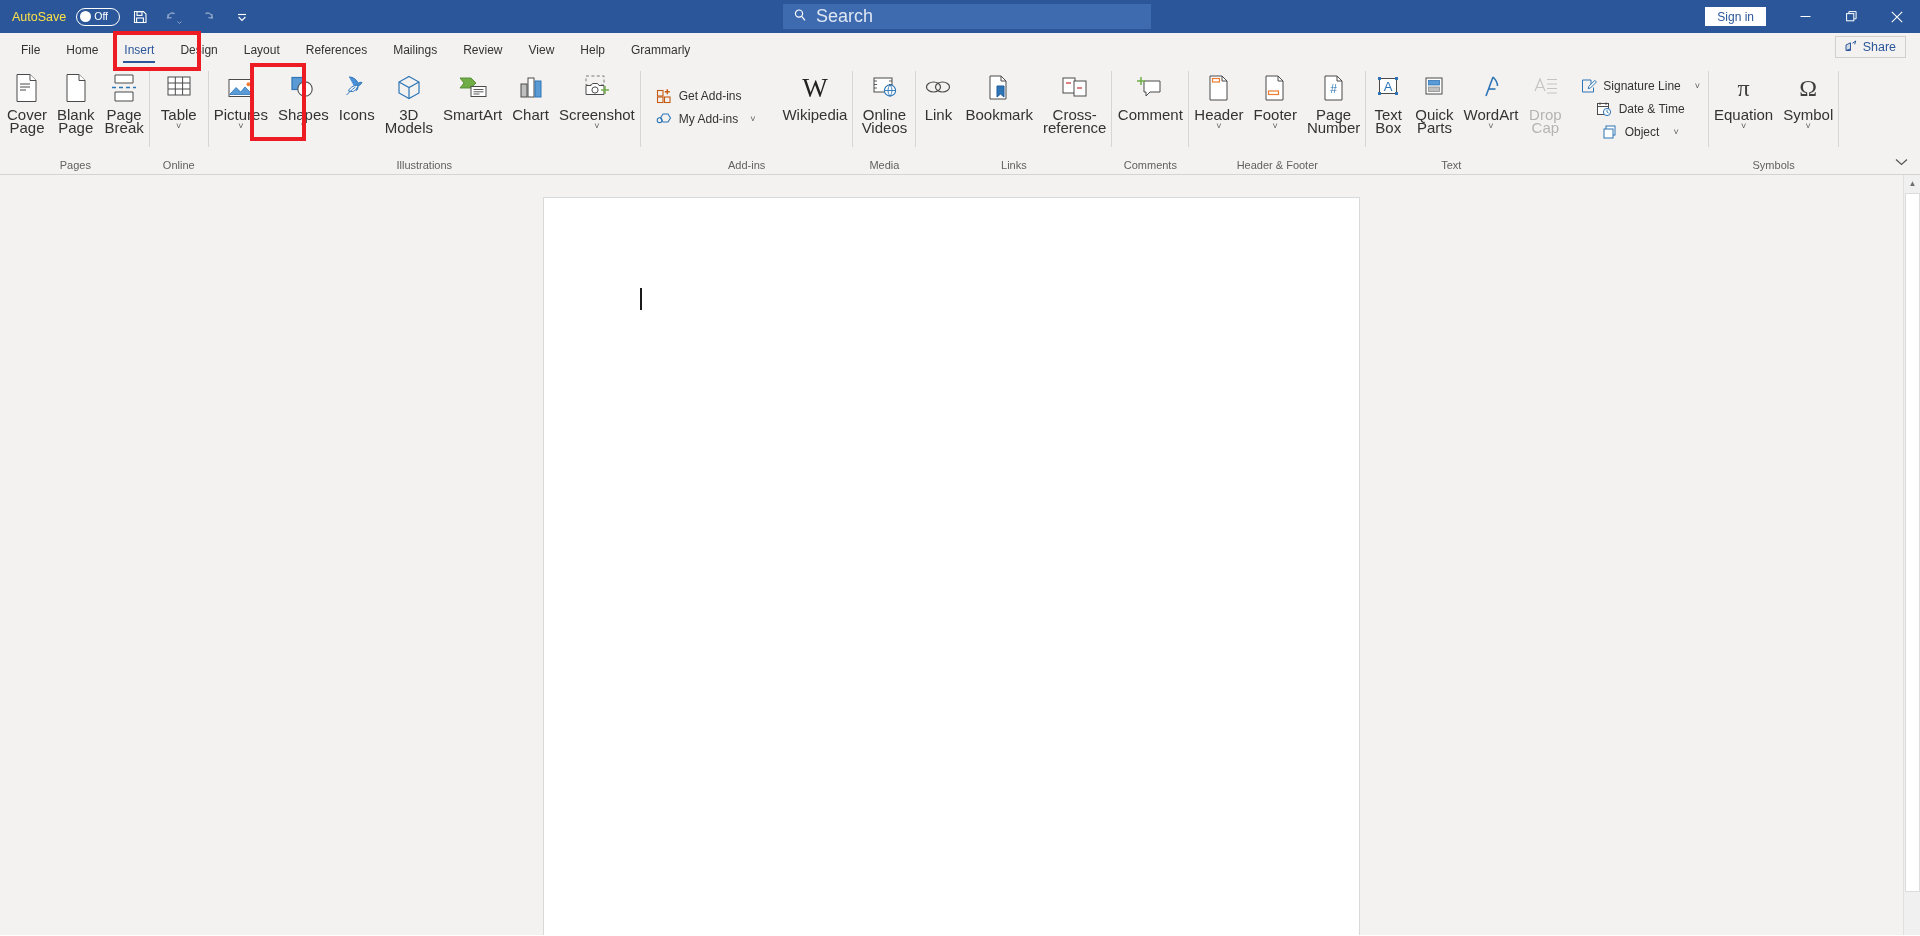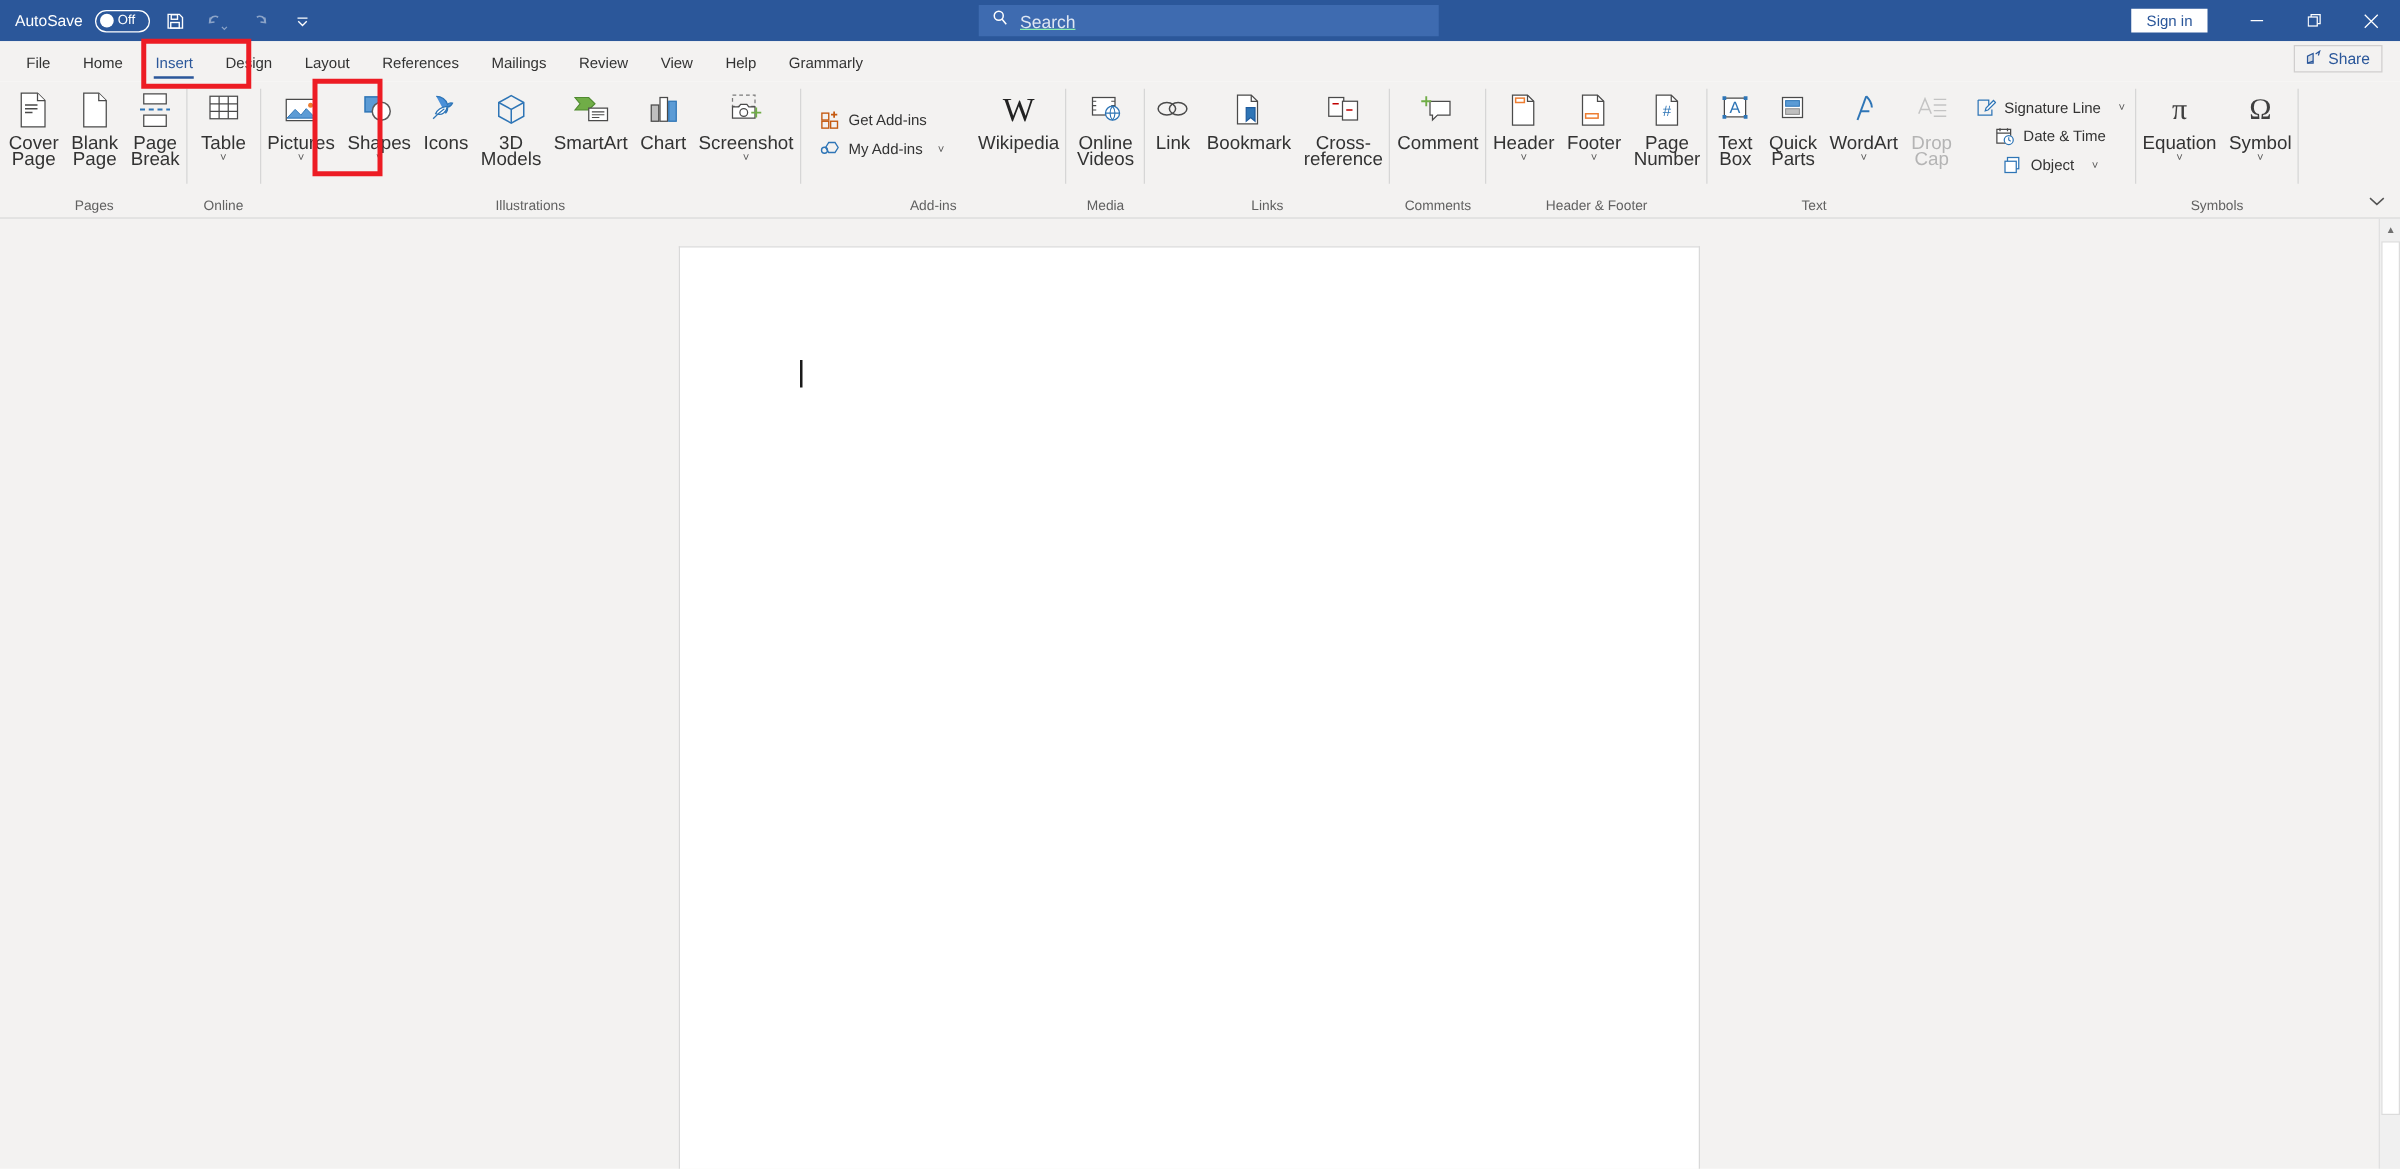--- a/index.html
+++ b/index.html
@@ -13,21 +13,21 @@
   
   .titlebar{
     position:relative;
     height:33px;
     background:#2b579a;
     display:flex;
     align-items:center;
     color:#ffffff;
   }
   .qat{ display:flex; align-items:center; padding-left:12px; gap:6px; }
-  .autosave-label{ font-size:12.5px; color:#ffffff; margin-right:4px; }
+  .autosave-label{ font-size:12.5px; color:#fde047; margin-right:4px; }
   .toggle{
     width:44px;height:18px;border-radius:9px;border:1.3px solid #ffffff;
     display:flex;align-items:center;gap:3px;padding:0 3px;background:transparent;
   }
   .toggle .knob{width:11px;height:11px;border-radius:50%;background:#ffffff;}
   .toggle .state{font-size:10.5px;color:#fff;line-height:1;}
   .qat-btn{
     width:28px;height:26px;display:flex;align-items:center;justify-content:center;
     color:#ffffff;
   }
@@ -38,22 +38,22 @@
     position:absolute; left:0; right:0; top:0; height:33px;
     display:flex; align-items:center; justify-content:center;
     font-size:13.5px; color:#ffffff; pointer-events:none;
   }
   .search-wrap{
     position:absolute; left:783px; top:4px; width:368px; height:25px;
     background:#3e6bb0; display:flex; align-items:center; gap:9px;
     padding-left:10px;
   }
   .search-input{
-    background:transparent;border:none;outline:none;color:#86efac;
-    font-size:14px;font-family:"Liberation Sans",sans-serif;width:300px;text-decoration:underline;
+    background:transparent;border:none;outline:none;color:#fde047;
+    font-size:18px;font-family:"Liberation Sans",sans-serif;width:300px;
   }
   .search-input::placeholder{ color:#dfe7f3; opacity:1; }
 
   .tb-right{ position:absolute; right:0; top:0; height:33px; display:flex; align-items:center;padding-left:20px; }
   .signin{
     background:#ffffff;color:#2b579a;font-size:12px;
     height:19px;padding:0 12px;display:flex;align-items:center;
     border:none;font-family:"Liberation Sans",sans-serif;margin-right:16px;
   }
   .wbtn{ width:46px;height:33px;display:flex;align-items:center;justify-content:center;color:#fff; }

